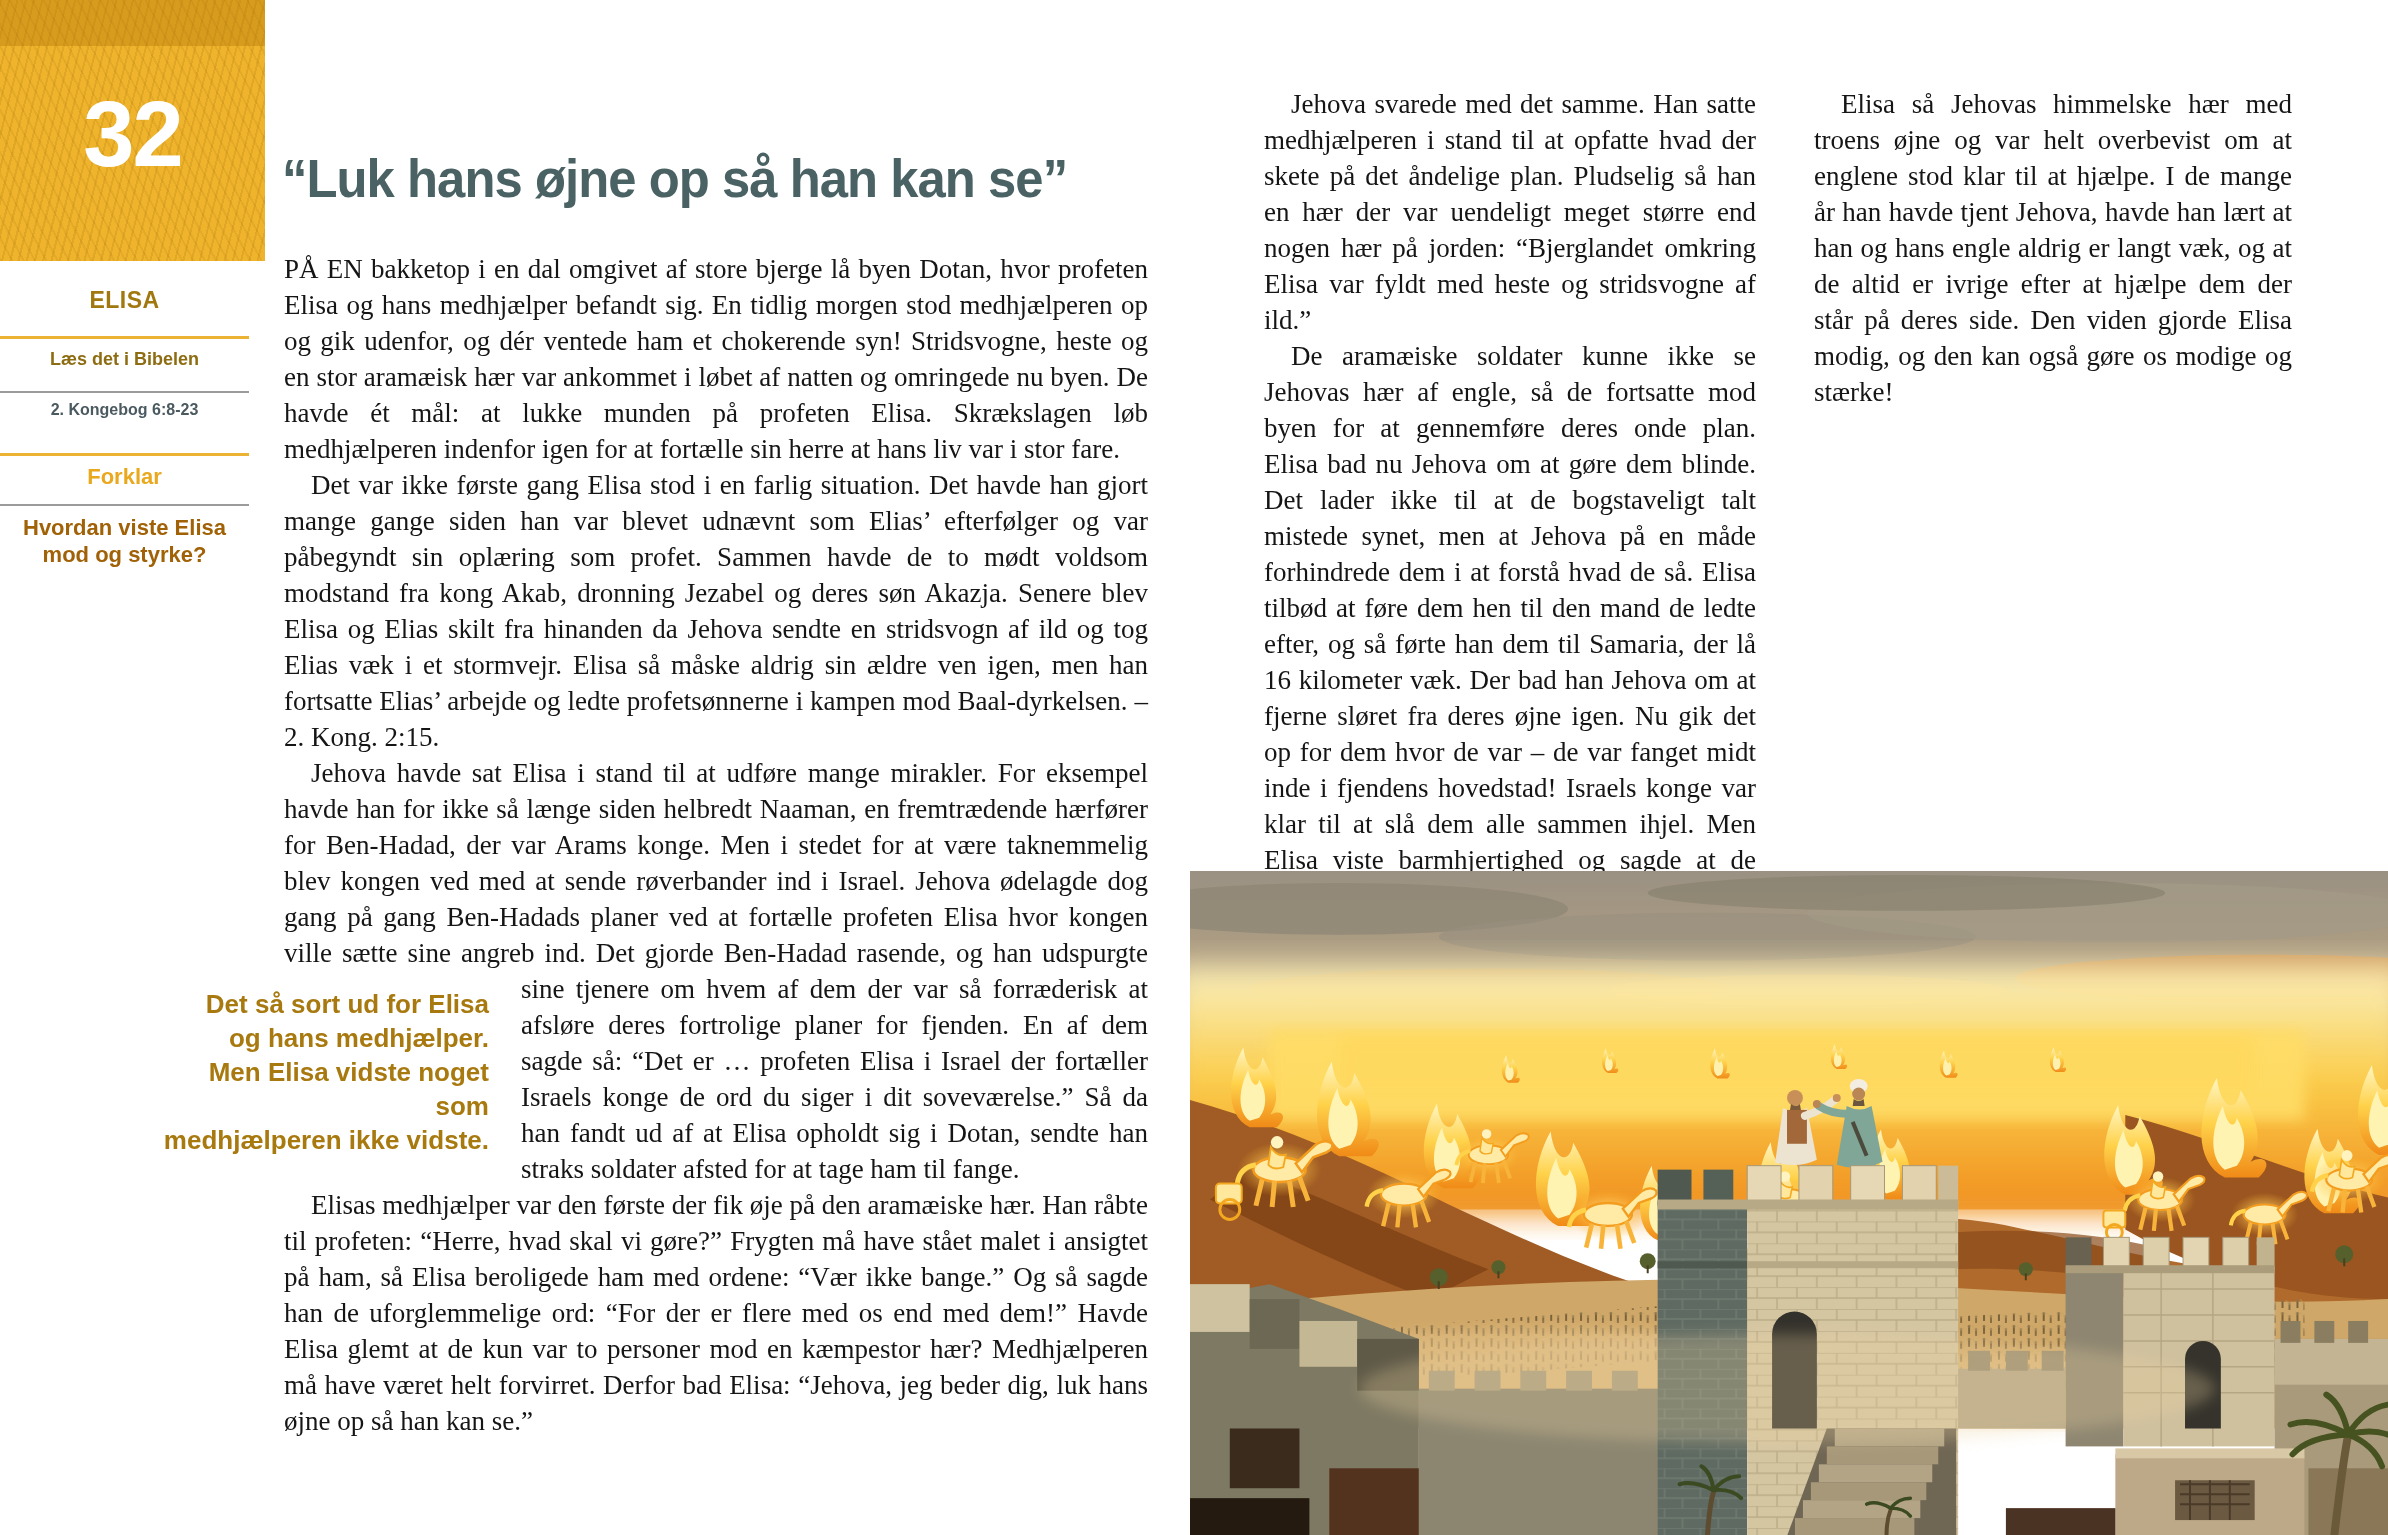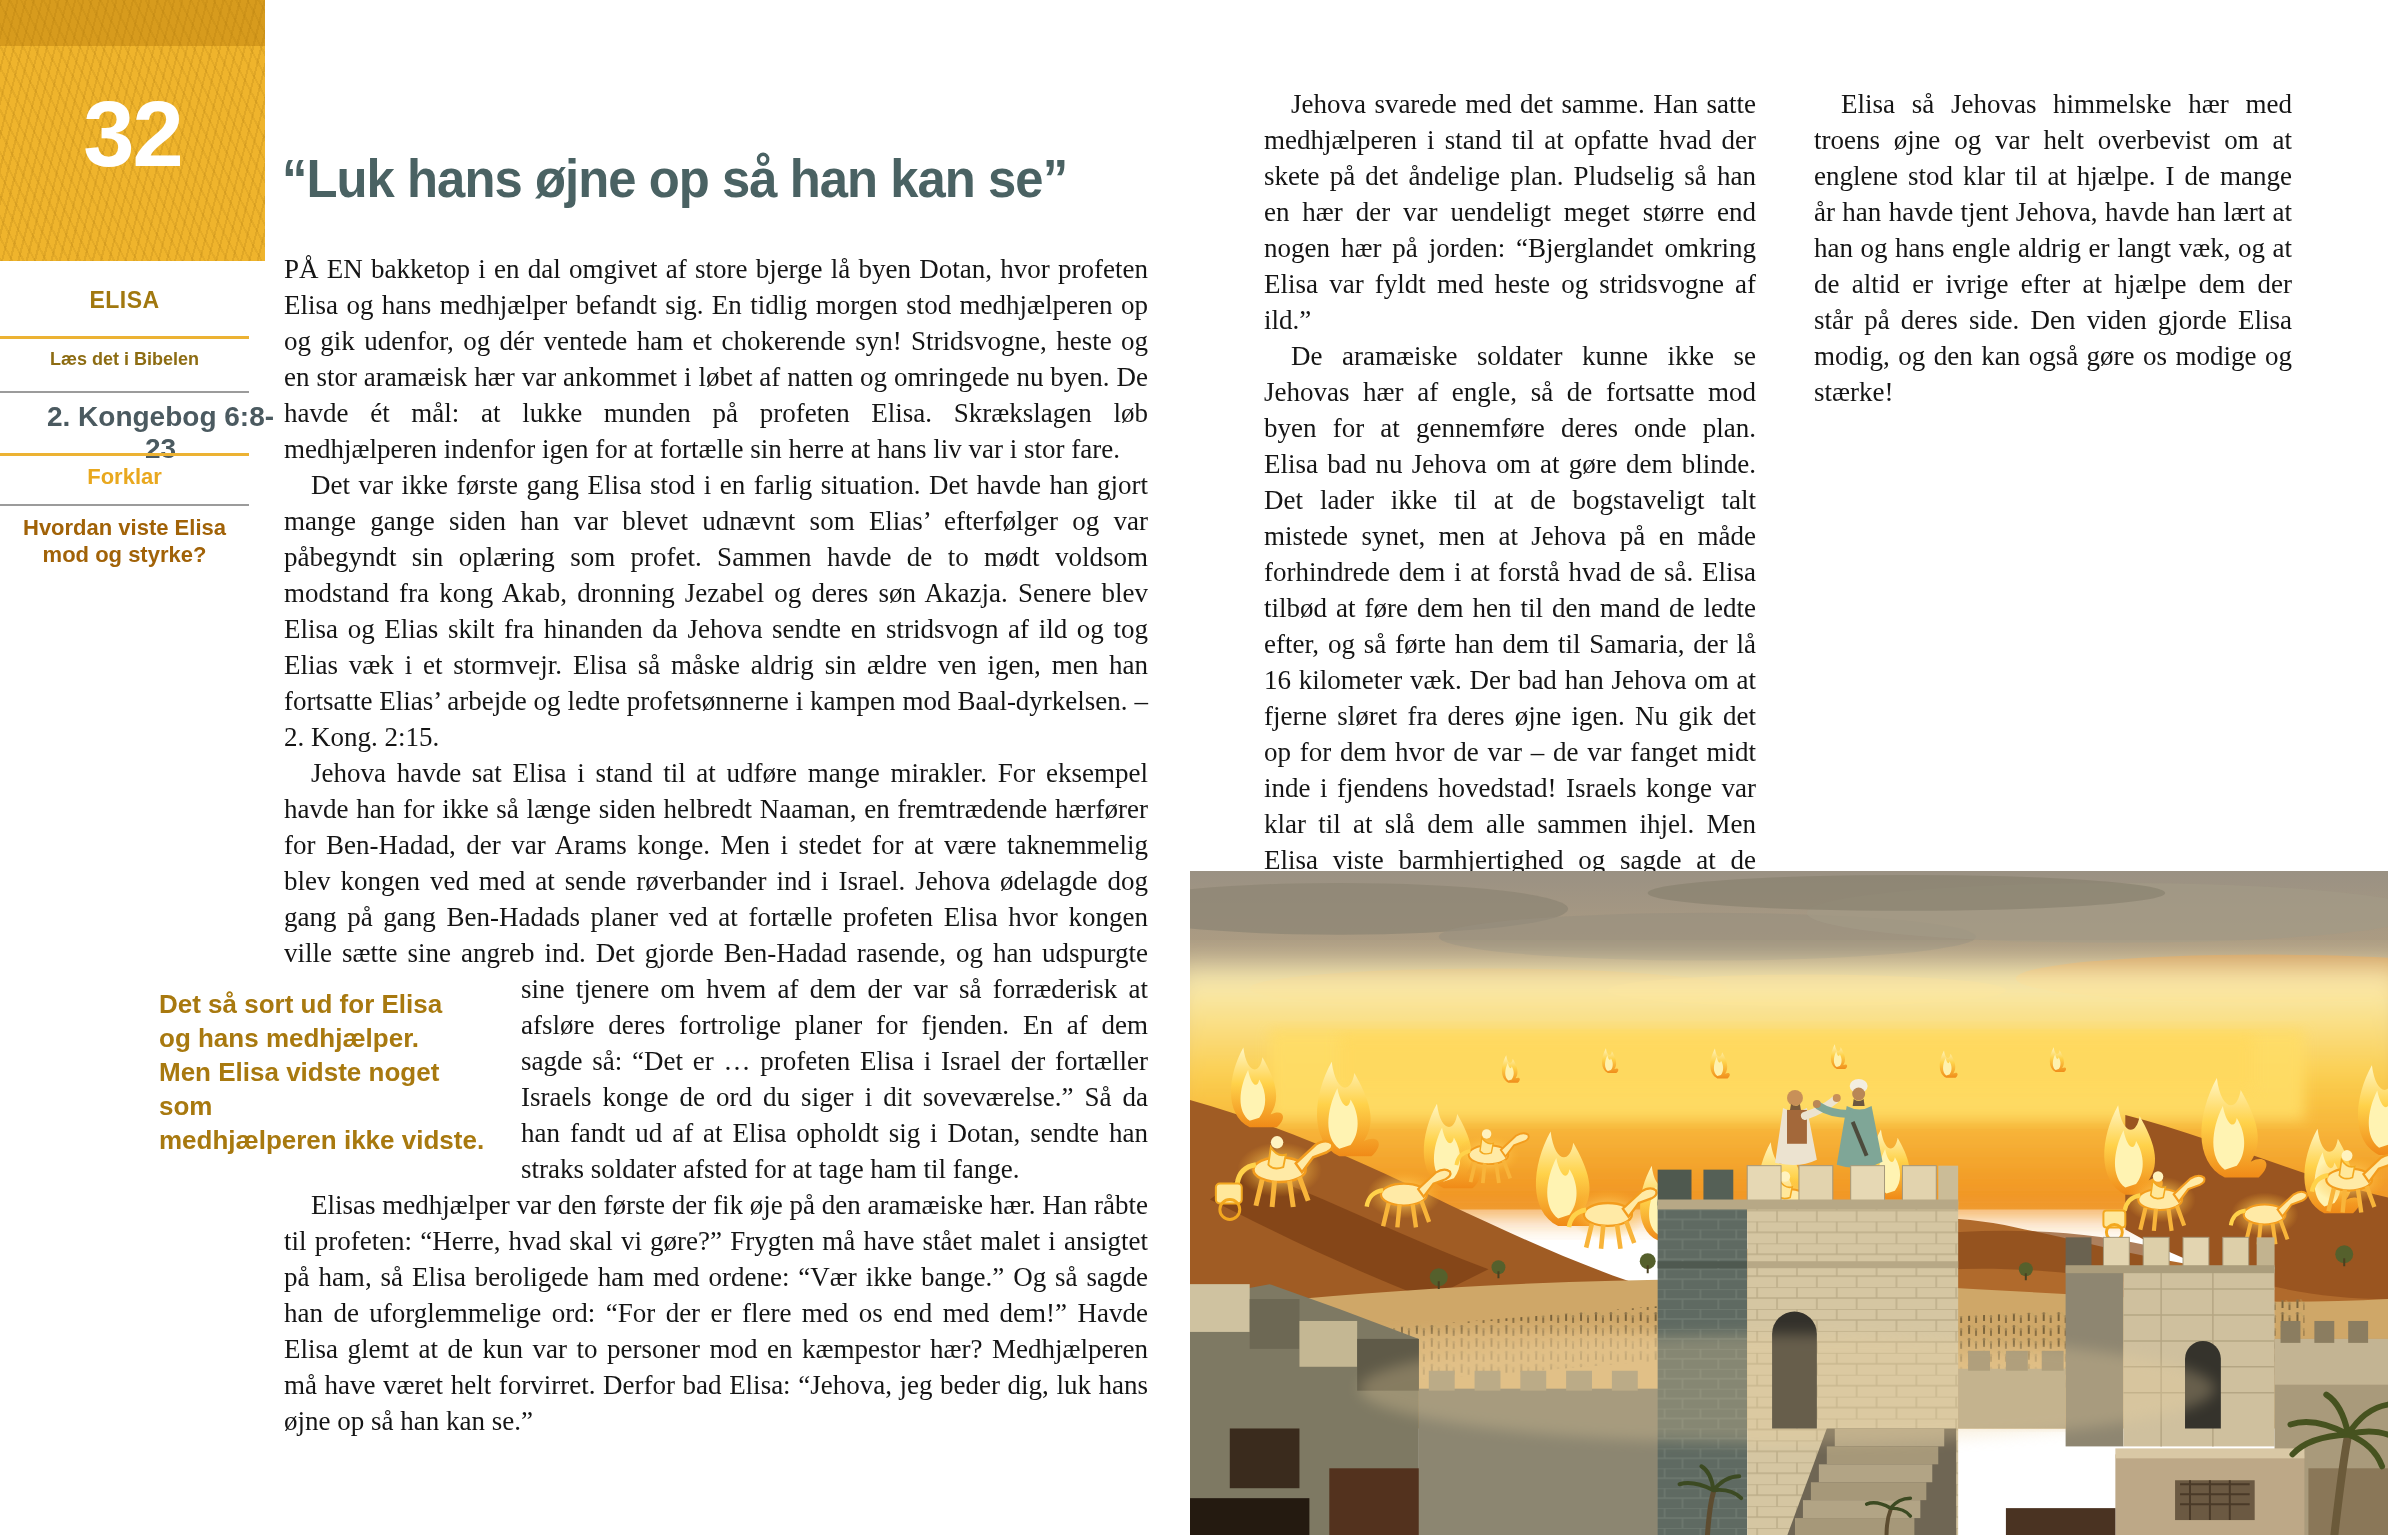--- a/index.html
+++ b/index.html
@@ -19,42 +19,42 @@
     font-family:"Liberation Sans",sans-serif;font-weight:bold;font-size:92px;
     line-height:1;color:#ffffff;letter-spacing:-2px;}
 
   
   .side{width:249px;text-align:center;font-family:"Liberation Sans",sans-serif;}
   .side-elisa{left:0;top:287px;font-size:23px;font-weight:bold;color:#a1780f;letter-spacing:0.5px;}
   .rule{left:0;width:249px;height:0;}
   .rule-gold{border-top:3px solid #ecb233;}
   .rule-gray{border-top:2px solid #9b9b9b;}
   .side-read{left:0;top:349px;font-size:18px;font-weight:bold;color:#8d6c12;}
-  .side-ref{left:0;top:401px;font-size:28px;font-weight:bold;color:#4b5a60;padding-left:36px;}
+  .side-ref{left:0;top:401px;font-size:16px;font-weight:bold;color:#4b5a60;}
   .side-explain{left:0;top:464px;font-size:22px;font-weight:bold;color:#e9a81e;}
   .side-question{left:0;top:514px;font-size:22px;font-weight:bold;color:#a16207;
     line-height:27px;white-space:pre-line;}
 
   
   .title{left:282px;top:147px;width:896px;
     font-family:"Liberation Sans",sans-serif;font-weight:bold;font-size:54px;
     color:#4a6263;letter-spacing:-1px;transform:scaleX(.94);transform-origin:left top;
     white-space:nowrap;}
 
   
   .col{font-size:27px;line-height:36px;text-align:justify;color:#151515;}
   .col p{margin:0;}
   .col p.ind{text-indent:27px;}
   .col-left{left:284px;top:251px;width:864px;}
   .col-mid{left:1264px;top:86px;width:492px;}
   .col-right{left:1814px;top:86px;width:478px;}
 
   .pullquote{float:left;width:330px;margin:16px 32px 6px -125px;
     font-family:"Liberation Sans",sans-serif;font-weight:bold;font-size:26px;
-    line-height:34px;color:#a8790f;text-align:left;white-space:pre-line;text-indent:0;}
+    line-height:34px;color:#a8790f;text-align:right;white-space:pre-line;text-indent:0;}
 
   
   .illustration{left:1190px;top:871px;width:1198px;height:665px;overflow:hidden;}
   .illustration svg{display:block;width:100%;height:100%;}
 </style>
 </head>
 <body>
 
 <div class="abs lesson-block">
   <div class="lesson-band"></div>

